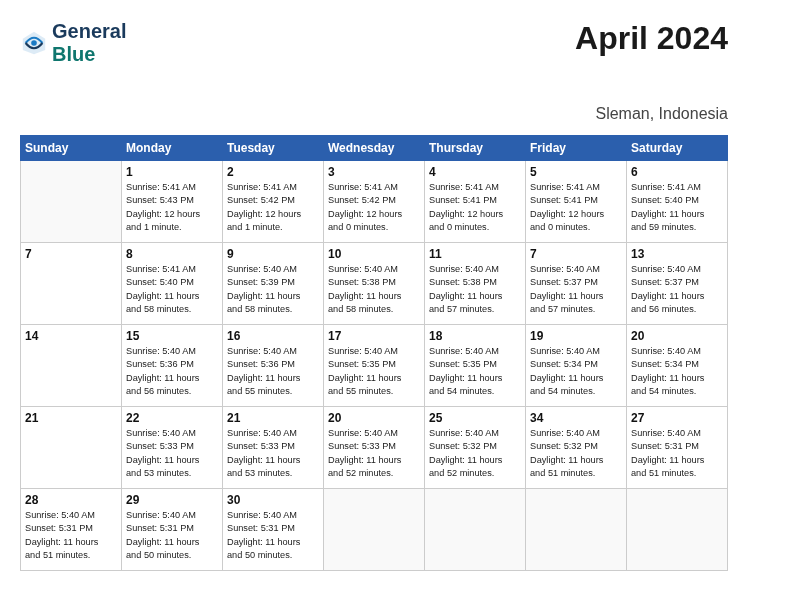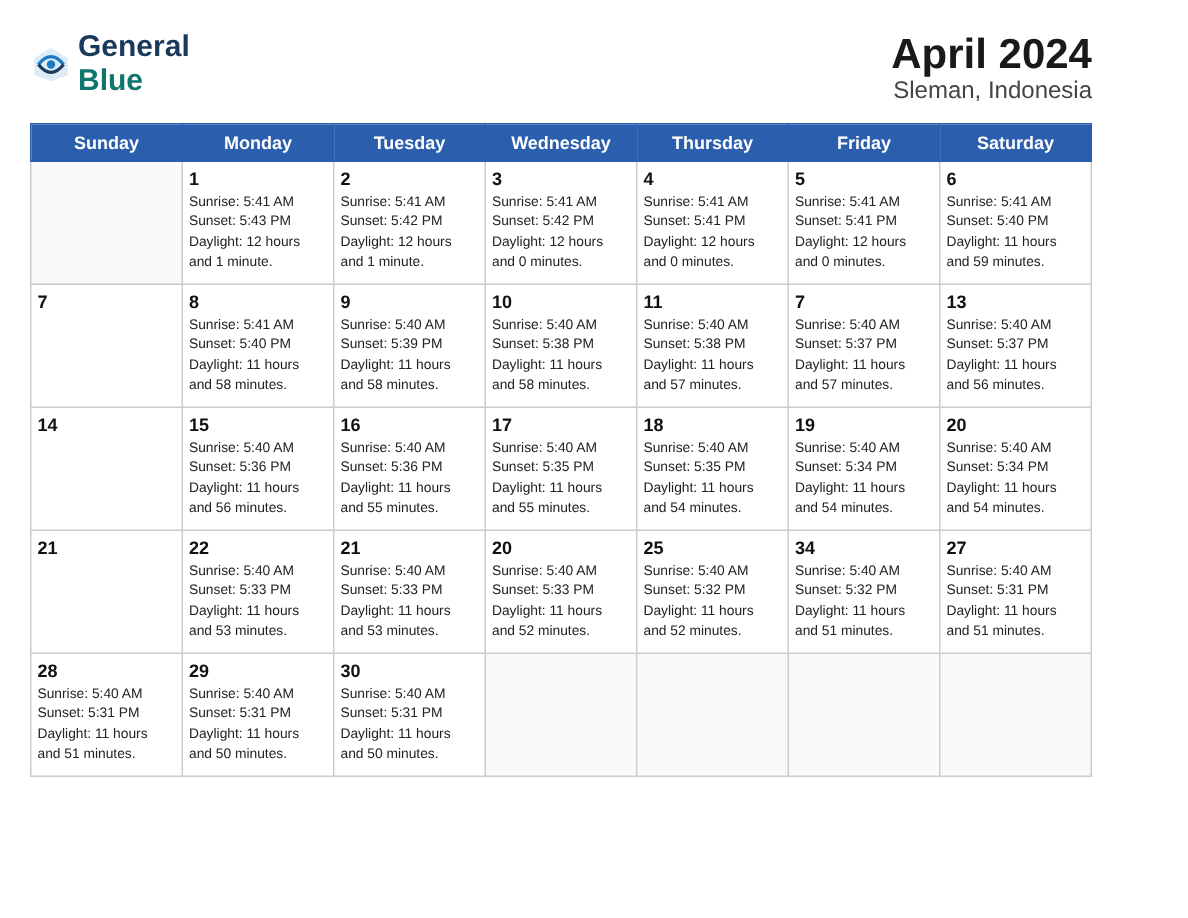--- a/index.html
+++ b/index.html
@@ -26,38 +26,39 @@
     }
     .logo-icon {
       width: 28px;
       height: 28px;
       margin-right: 4px;
     }
     .title-block {
       text-align: right;
     }
     .title-block .month-year {
-      font-size: 28px;
+      font-size: 32px;
       font-weight: bold;
       color: #1a1a1a;
     }
     .title-block .location {
       font-size: 16px;
       color: #444;
+      margin-top: 48px;
     }
     table {
       width: 100%;
       border-collapse: collapse;
       font-size: 10px;
     }
     thead tr th {
       background-color: #2b5fad;
       color: #fff;
       padding: 5px 4px;
-      text-align: center;
+      text-align: left;
       font-size: 12px;
       font-weight: bold;
       border: 1px solid #2b5fad;
     }
     tbody tr td {
       border: 1px solid #ccc;
       padding: 4px 4px;
       vertical-align: top;
       width: calc(100% / 7);
       min-height: 70px;

